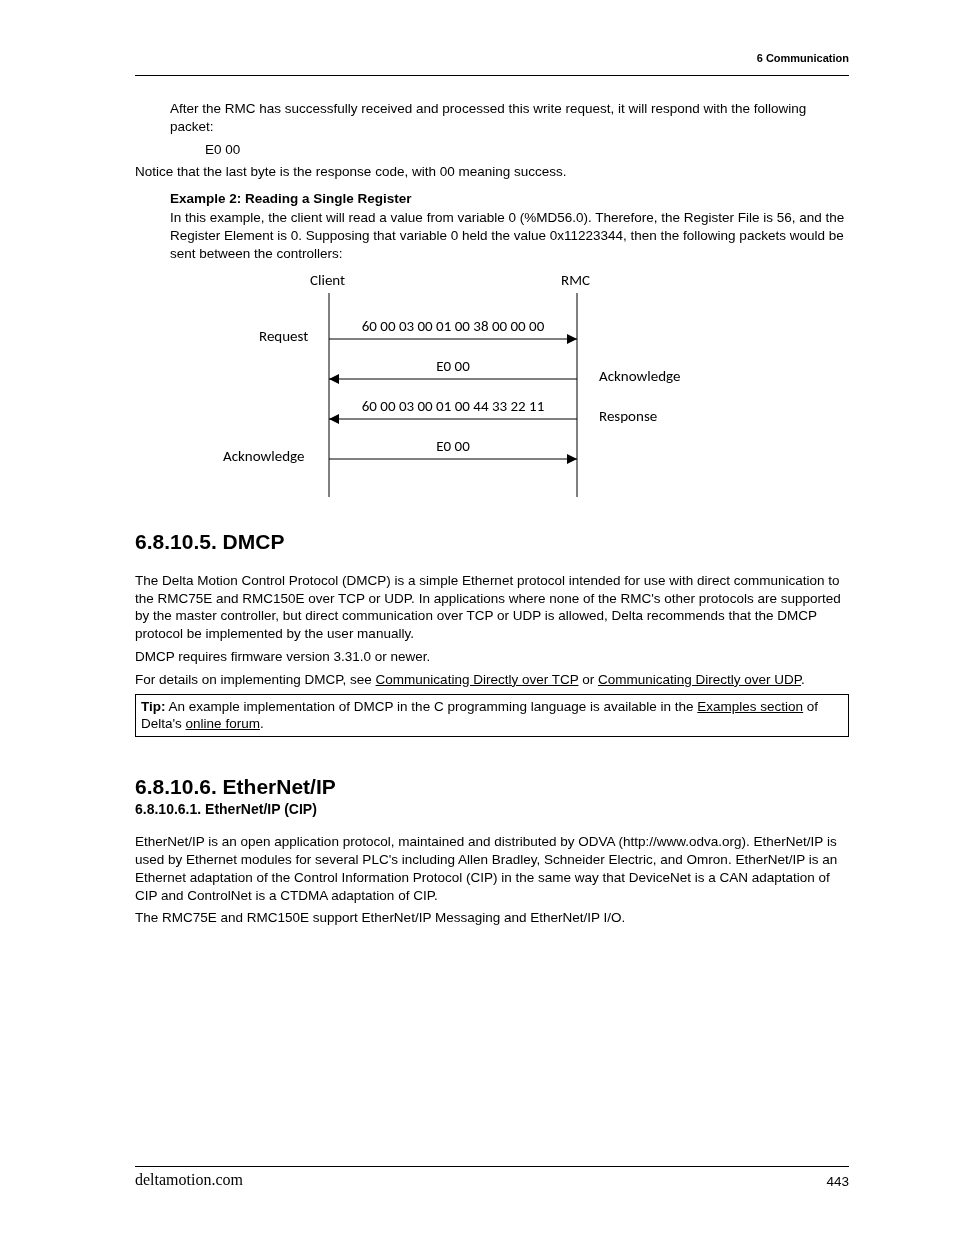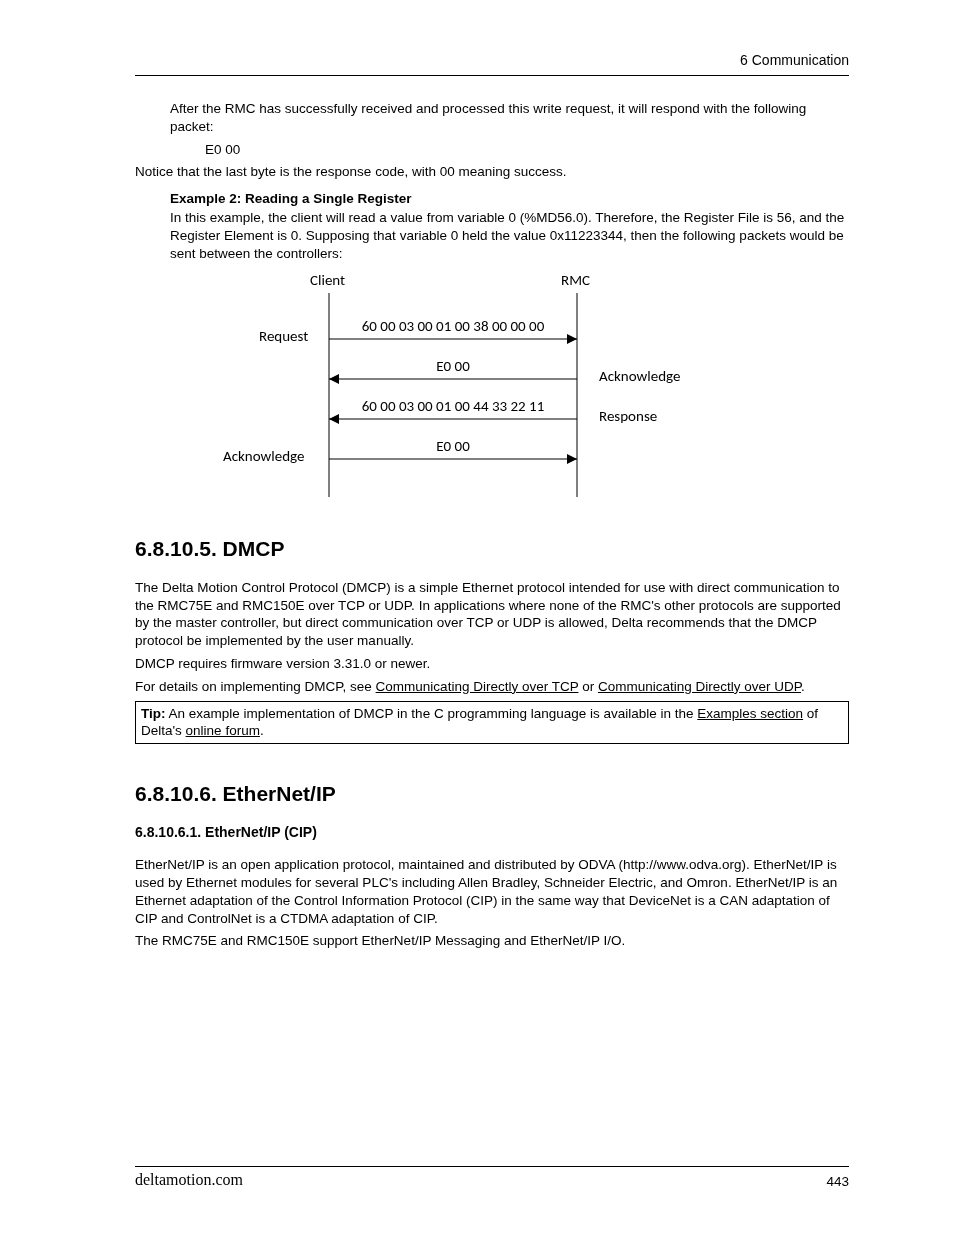--- a/index.html
+++ b/index.html
@@ -1,31 +1,31 @@
 <!DOCTYPE html>
 <html><head>
 <meta charset="utf-8">
 <style>
   * { box-sizing: border-box; margin: 0; padding: 0; }
   html, body { width: 954px; height: 1235px; background: #fff; font-family: Verdana, Geneva, sans-serif; color: #000; }
   .page { position: relative; width: 954px; height: 1235px; padding: 50px 105px 60px 135px; }
   .header-line { position: absolute; top: 75px; left: 135px; right: 105px; border-top: 1.5px solid #000; }
-  .header-text { position: absolute; top: 52px; right: 105px; font-weight: normal; font-size: 14px; }
+  .header-text { position: absolute; top: 52px; right: 105px; font-weight: bold; font-size: 11px; }
   .footer-line { position: absolute; bottom: 68px; left: 135px; right: 105px; border-top: 1.5px solid #000; }
   .footer-left { position: absolute; bottom: 46px; left: 135px; font-size: 16px; font-family: Liberation Serif, serif; }
   .footer-right { position: absolute; bottom: 46px; right: 105px; font-size: 13.5px; }
   .content { position: absolute; top: 100px; left: 135px; right: 105px; }
   .body-p { font-size: 13.5px; line-height: 1.32; margin-bottom: 5px; }
   .indent1 { margin-left: 35px; }
   .indent2 { margin-left: 70px; }
   .ex-head { font-weight: bold; font-size: 13.5px; margin-left: 35px; margin-top: 10px; margin-bottom: 3px; }
 
   .diagram { margin-left: 40px; margin-top: 8px; margin-bottom: 6px; }
 
-  .h2 { font-size: 21px; margin-top: 30px; margin-bottom: 18px; }
+  .h2 { font-size: 21px; margin-top: 23px; margin-bottom: 18px; }
   .h3 { font-weight: bold; font-size: 14px; margin-top: 0px; margin-bottom: 16px; }
 
   .underline { text-decoration: underline; }
   .tip-box { border: 1px solid #000; padding: 3px 5px; font-size: 13.5px; line-height: 1.32; margin-top: 0; }
   .tip-box b { font-weight: bold; }
 
   svg text { font-family: Calibri, Arial, sans-serif; }
 </style>
 </head>
 <body>
@@ -77,21 +77,21 @@
     <h2 class="h2">6.8.10.5. DMCP</h2>
     <p class="body-p">The Delta Motion Control Protocol (DMCP) is a simple Ethernet protocol intended for use with direct communication to the RMC75E and RMC150E over TCP or UDP. In applications where none of the RMC's other protocols are supported by the master controller, but direct communication over TCP or UDP is allowed, Delta recommends that the DMCP protocol be implemented by the user manually.</p>
     <p class="body-p">DMCP requires firmware version 3.31.0 or newer.</p>
     <p class="body-p">
       <span>For details on implementing DMCP, see </span><span class="underline">Communicating Directly over TCP</span><span> or </span><span class="underline">Communicating Directly over UDP</span><span>.</span>
     </p>
     <div class="tip-box">
       <b>Tip:</b><span> An example implementation of DMCP in the C programming language is available in the </span><span class="underline">Examples section</span><span> of Delta's </span><span class="underline">online forum</span><span>.</span>
     </div>
 
-    <h2 class="h2" style="margin-top:38px; margin-bottom:18px;">6.8.10.6. EtherNet/IP</h2>
+    <h2 class="h2" style="margin-top:38px; margin-bottom:2px;">6.8.10.6. EtherNet/IP</h2>
     <p class="h3">6.8.10.6.1. EtherNet/IP (CIP)</p>
     <p class="body-p">EtherNet/IP is an open application protocol, maintained and distributed by ODVA (http://www.odva.org). EtherNet/IP is used by Ethernet modules for several PLC's including Allen Bradley, Schneider Electric, and Omron. EtherNet/IP is an Ethernet adaptation of the Control Information Protocol (CIP) in the same way that DeviceNet is a CAN adaptation of CIP and ControlNet is a CTDMA adaptation of CIP.</p>
     <p class="body-p">The RMC75E and RMC150E support EtherNet/IP Messaging and EtherNet/IP I/O.</p>
 
   </div>
 
   <div class="footer-line"></div>
   <div class="footer-left">deltamotion.com</div>
   <div class="footer-right">443</div>
 </div>

